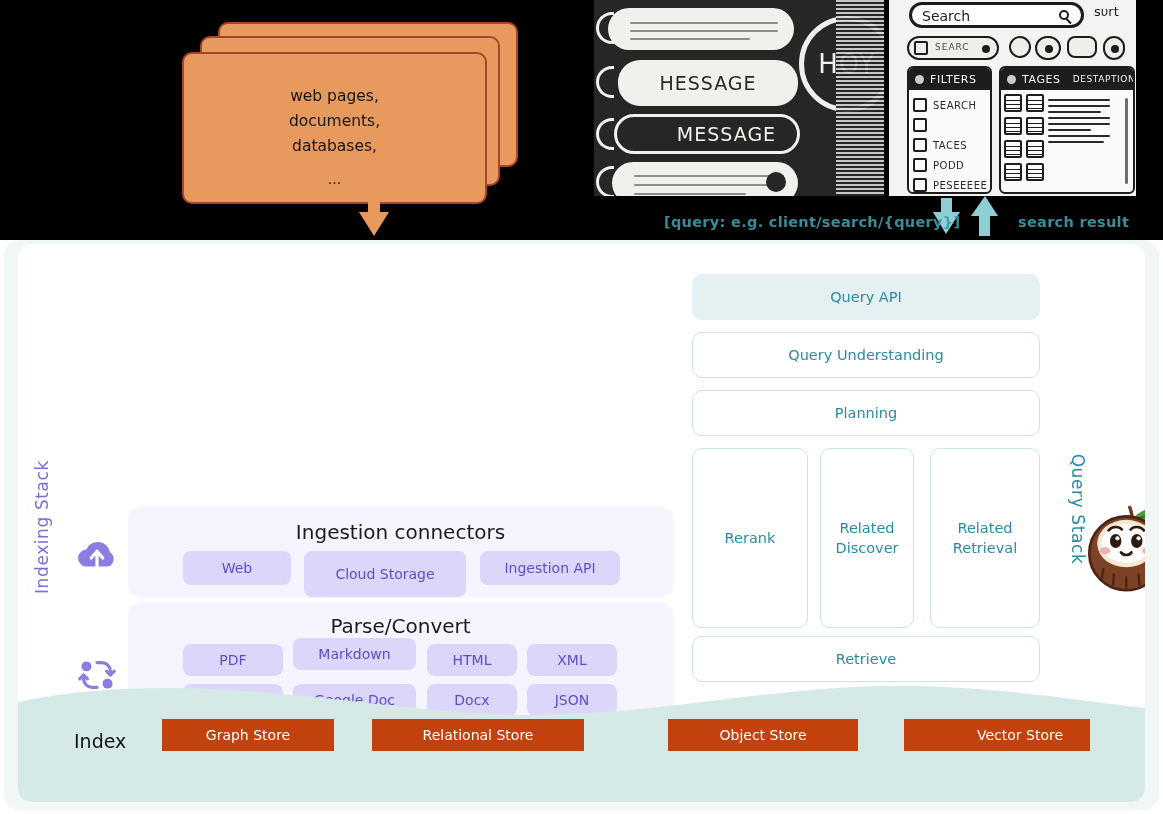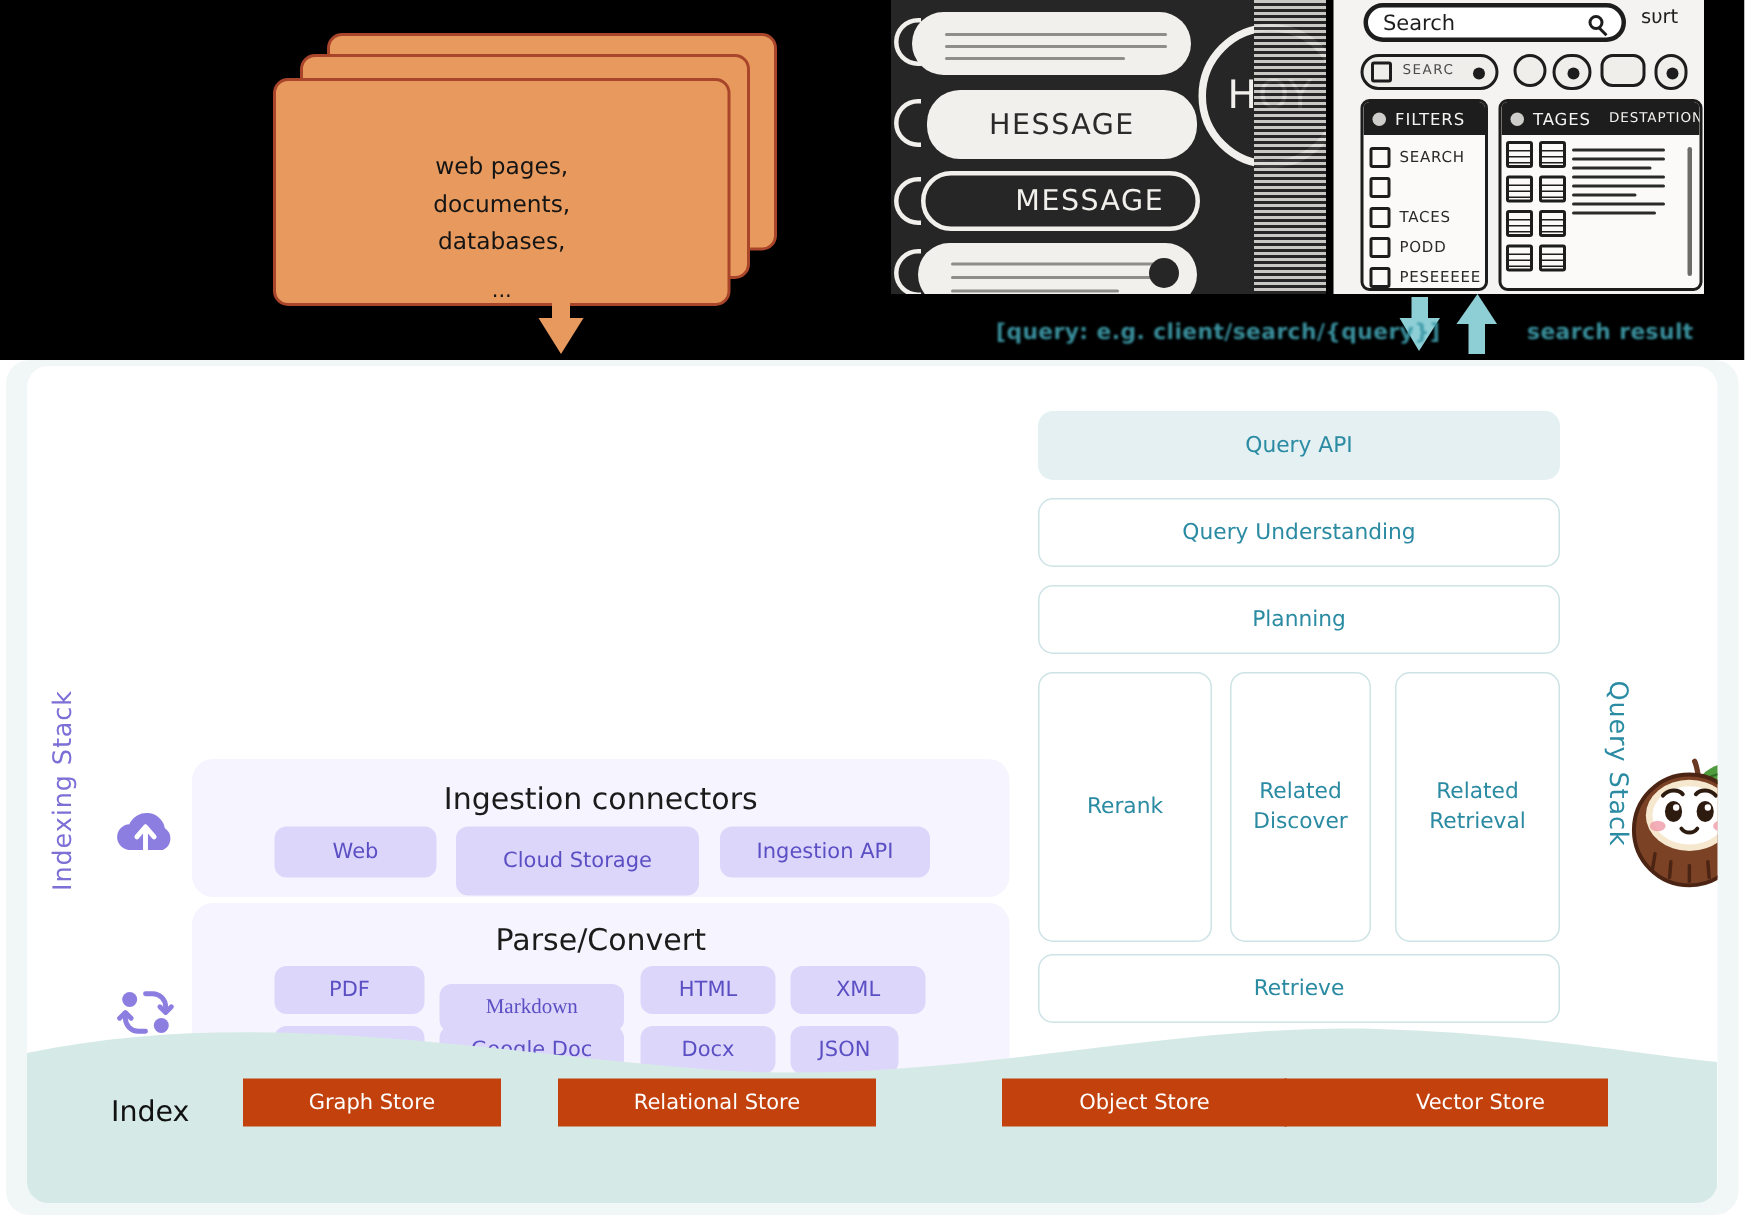--- a/index.html
+++ b/index.html
@@ -38,21 +38,21 @@
     position: absolute;
     background: #e89a5e;
     border: 2px solid #a8452a;
     border-radius: 10px;
   }
   .doc-sheet.s3 { left: 36px; top: 0px;  width: 300px; height: 145px; }
   .doc-sheet.s2 { left: 18px; top: 14px; width: 300px; height: 150px; }
   .doc-sheet.s1 { left: 0px;  top: 30px; width: 305px; height: 152px; }
   .doc-text {
     position: absolute;
-    left: 0; top: 45px; width: 100%;
+    left: 0; top: 30px; width: 100%;
     text-align: center;
     color: #141414;
     font-size: 15.5px;
     line-height: 25px;
     font-family: "DejaVu Sans", sans-serif;
   }
   .doc-dots {
     display: block;
     margin-top: 8px;
     font-size: 14px;
@@ -577,27 +577,27 @@
       <div class="group" style="left:110px; top:262px; width:545px; height:92px;">
         <div class="group-title" style="top:14px;">Ingestion connectors</div>
         <div class="chip" style="left:55px;  top:45px; width:108px; height:34px;">Web</div>
         <div class="chip" style="left:176px; top:45px; width:162px; height:46px;">Cloud Storage</div>
         <div class="chip" style="left:352px; top:45px; width:140px; height:34px;">Ingestion API</div>
       </div>
 
       <div class="group" style="left:110px; top:358px; width:545px; height:136px;">
         <div class="group-title" style="top:12px;">Parse/Convert</div>
         <div class="chip" style="left:55px;  top:42px; width:100px; height:32px;">PDF</div>
-        <div class="chip" style="left:165px; top:54px; width:123px; height:32px;font-family:Liberation Serif, serif;">Markdown</div>
+        <div class="chip" style="left:165px; top:36px; width:123px; height:32px;">Markdown</div>
         <div class="chip" style="left:299px; top:42px; width:90px;  height:32px;">HTML</div>
         <div class="chip" style="left:399px; top:42px; width:90px;  height:32px;">XML</div>
         <div class="chip" style="left:55px;  top:82px; width:100px; height:32px;">Slides</div>
         <div class="chip" style="left:165px; top:82px; width:123px; height:32px;">Google Doc</div>
         <div class="chip" style="left:299px; top:82px; width:90px;  height:32px;">Docx</div>
-        <div class="chip" style="left:399px; top:82px; width:72px;  height:32px;">JSON</div>
+        <div class="chip" style="left:399px; top:82px; width:90px;  height:32px;">JSON</div>
       </div>
 
       <div class="group" style="left:110px; top:505px; width:545px; height:88px;">
         <div class="group-title" style="top:13px;">Extract/Split</div>
         <div class="chip" style="left:14px;  top:43px; width:108px; height:32px;">Flat chunks</div>
         <div class="chip" style="left:130px; top:43px; width:158px; height:32px;">Hierarchical chunks</div>
         <div class="chip" style="left:296px; top:43px; width:248px; height:32px;">Knowledge Graph triple extraction</div>
       </div>
 
       <div class="qbox filled" style="left:674px; top:30px;  width:348px; height:46px;">Query API</div>
@@ -641,18 +641,18 @@
       </svg>
 
       <div class="index-band">
         <svg width="1127" height="130" viewBox="0 0 1127 130" preserveAspectRatio="none">
           <path d="M0,30 C160,-4 330,34 470,42 C620,50 760,10 900,14 C1000,17 1070,30 1127,36 L1127,130 L0,130 Z" fill="#d5eae6"></path>
         </svg>
         <span class="index-label">Index</span>
         <div class="store-btn" style="left:144px; width:172px;">Graph Store</div>
         <div class="store-btn" style="left:354px; width:212px;">Relational Store</div>
         <div class="store-btn" style="left:614px; width:190px;margin-left:36px;">Object Store</div>
-        <div class="store-btn" style="left:838px; width:216px;padding-left:46px;">Vector Store</div>
+        <div class="store-btn" style="left:886px; width:186px;padding-left:46px;">Vector Store</div>
       </div>
 
     </div>
   </div>
 </div>
 
 </body></html>

